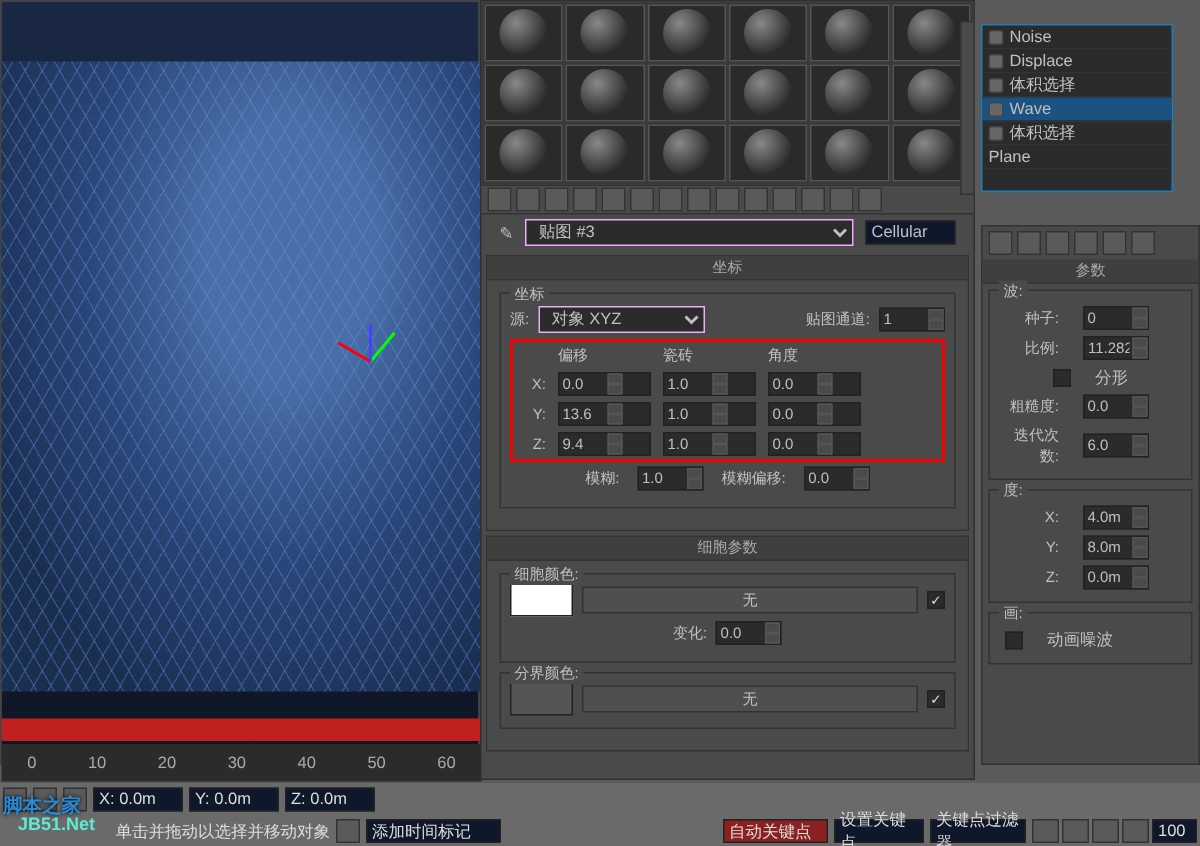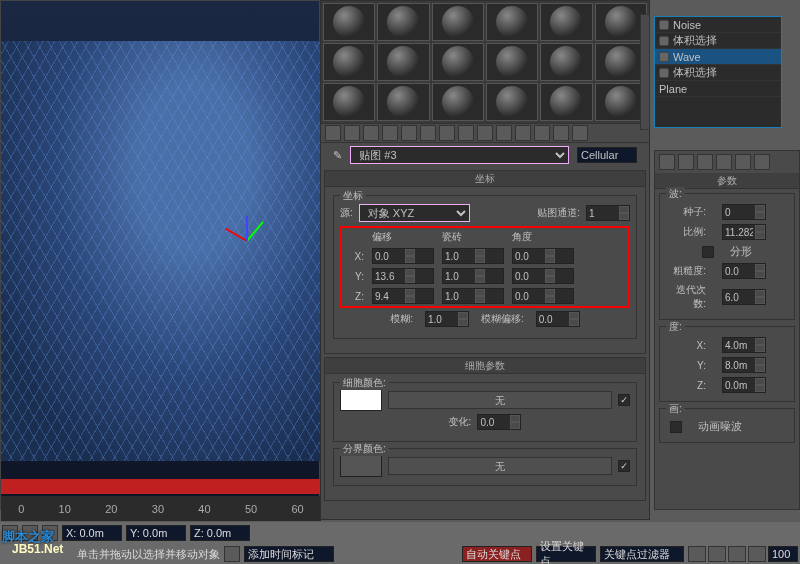--- a/index.html
+++ b/index.html
@@ -45,21 +45,21 @@
 .side{position:absolute;left:640px;top:14px;width:10px;height:116px;background:#4a4a4a;border:1px solid #333}
 .stack{position:absolute;left:654px;top:16px;width:128px;height:112px;background:#2b2b2b;border:1px solid #1a7fb8;color:#c0c0c0}
 .stack-row{display:flex;align-items:center;gap:4px;padding:1px 4px;height:16px;border-bottom:1px solid #333}
 .stack-row.sel{background:#1a5282}
 .bulb{width:10px;height:10px;background:#666;border:1px solid #444;border-radius:2px}
 .panel2{position:absolute;left:654px;top:150px;width:146px;height:360px;background:#4a4a4a;border:1px solid #333}
 .iconrow{height:22px;display:flex;align-items:center;gap:3px;padding:0 4px}
 .prow{display:flex;align-items:center;gap:16px;padding:2px 4px}
 .prow .lbl{width:36px}
 .wm{position:absolute;left:2px;top:528px;color:#2889d6;font-size:13px;font-weight:bold;text-shadow:0 0 3px #000;z-index:10}
-.wm2{position:absolute;left:12px;top:542px;color:#fef9c3;font-size:12px;font-weight:bold;z-index:10}
+.wm2{position:absolute;left:12px;top:542px;color:#5eead4;font-size:12px;font-weight:bold;z-index:10}
 .playback{display:flex;gap:2px;align-items:center}
 .pbtn{width:18px;height:16px;background:#5a5a5a;border:1px solid #333}
 </style>
 </head>
 <body>
 
 <div class="viewport">
   <div class="mesh"></div>
   <div class="gizmo">
     <div class="axis ax"></div>
@@ -229,20 +229,24 @@
 
 <div class="side"></div>
 
 <div class="stack">
   <div class="stack-row">
       <span class="bulb"></span>
       <span>Noise</span>
     </div>
   <div class="stack-row">
       <span class="bulb"></span>
+      <span>Displace</span>
+    </div>
+  <div class="stack-row">
+      <span class="bulb"></span>
       <span>体积选择</span>
     </div>
   <div class="stack-row sel">
       <span class="bulb"></span>
       <span>Wave</span>
     </div>
   <div class="stack-row">
       <span class="bulb"></span>
       <span>体积选择</span>
     </div>
@@ -339,21 +343,21 @@
   <span class="sbox" style="width:60px">Y: 0.0m</span>
   <span class="sbox" style="width:60px">Z: 0.0m</span>
 </div>
 <div class="status2">
   <span style="margin-left:75px">单击并拖动以选择并移动对象</span>
   <div class="ticon"></div>
   <span class="sbox" style="width:90px">添加时间标记</span>
   <span style="flex:1"></span>
   <span class="sbox" style="background:#8b2020;width:70px">自动关键点</span>
   <span class="sbox" style="width:60px">设置关键点</span>
-  <span class="sbox" style="width:84px">关键点过滤器</span>
+  <span class="sbox" style="width:64px">关键点过滤器</span>
   <div class="playback">
     <div class="pbtn"></div>
     <div class="pbtn"></div>
     <div class="pbtn"></div>
     <div class="pbtn"></div>
     <span class="sbox" style="width:30px">100</span>
   </div>
 </div>
 
 <div class="wm">脚本之家</div>

